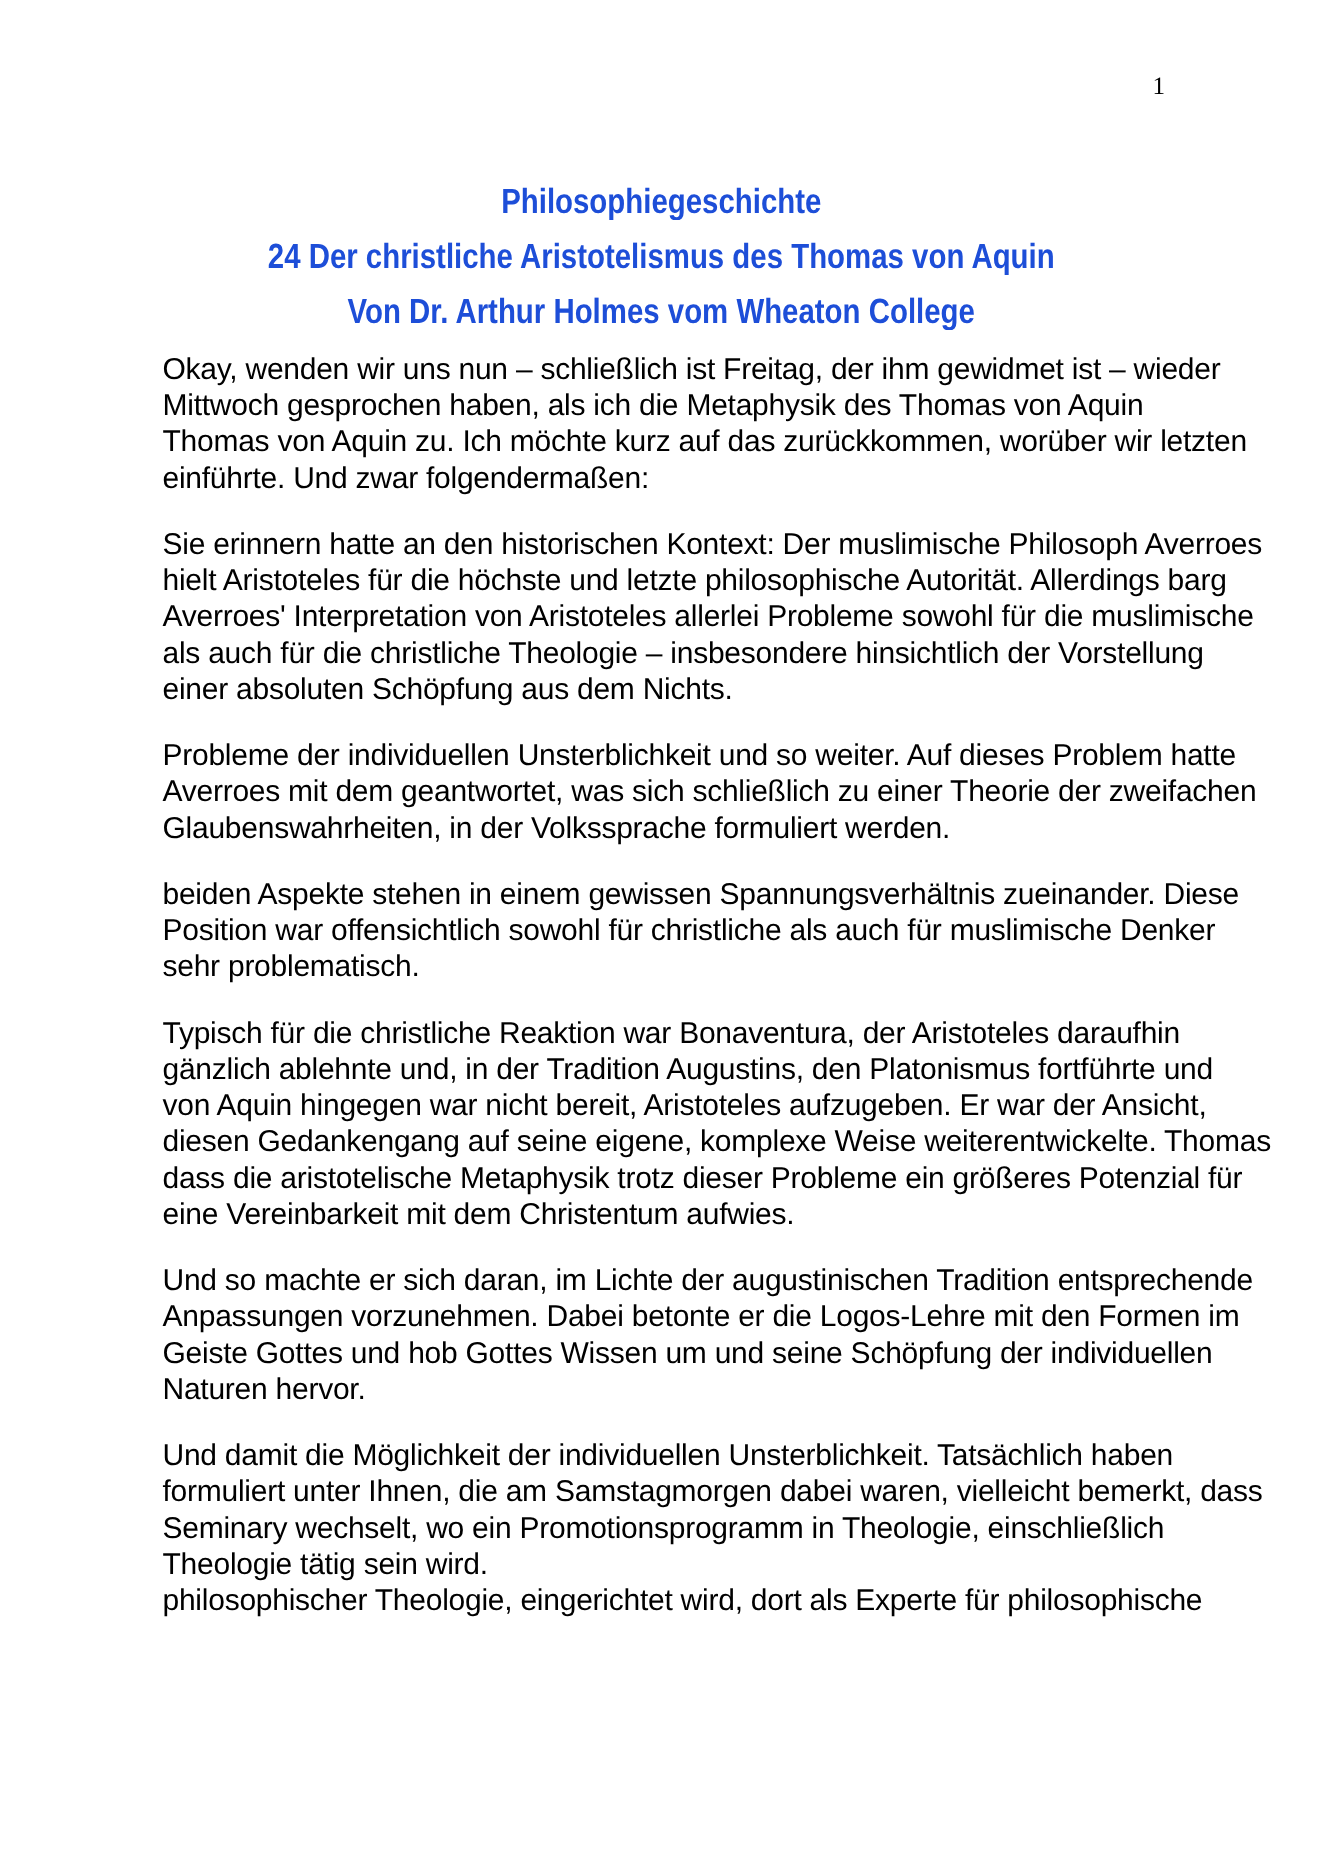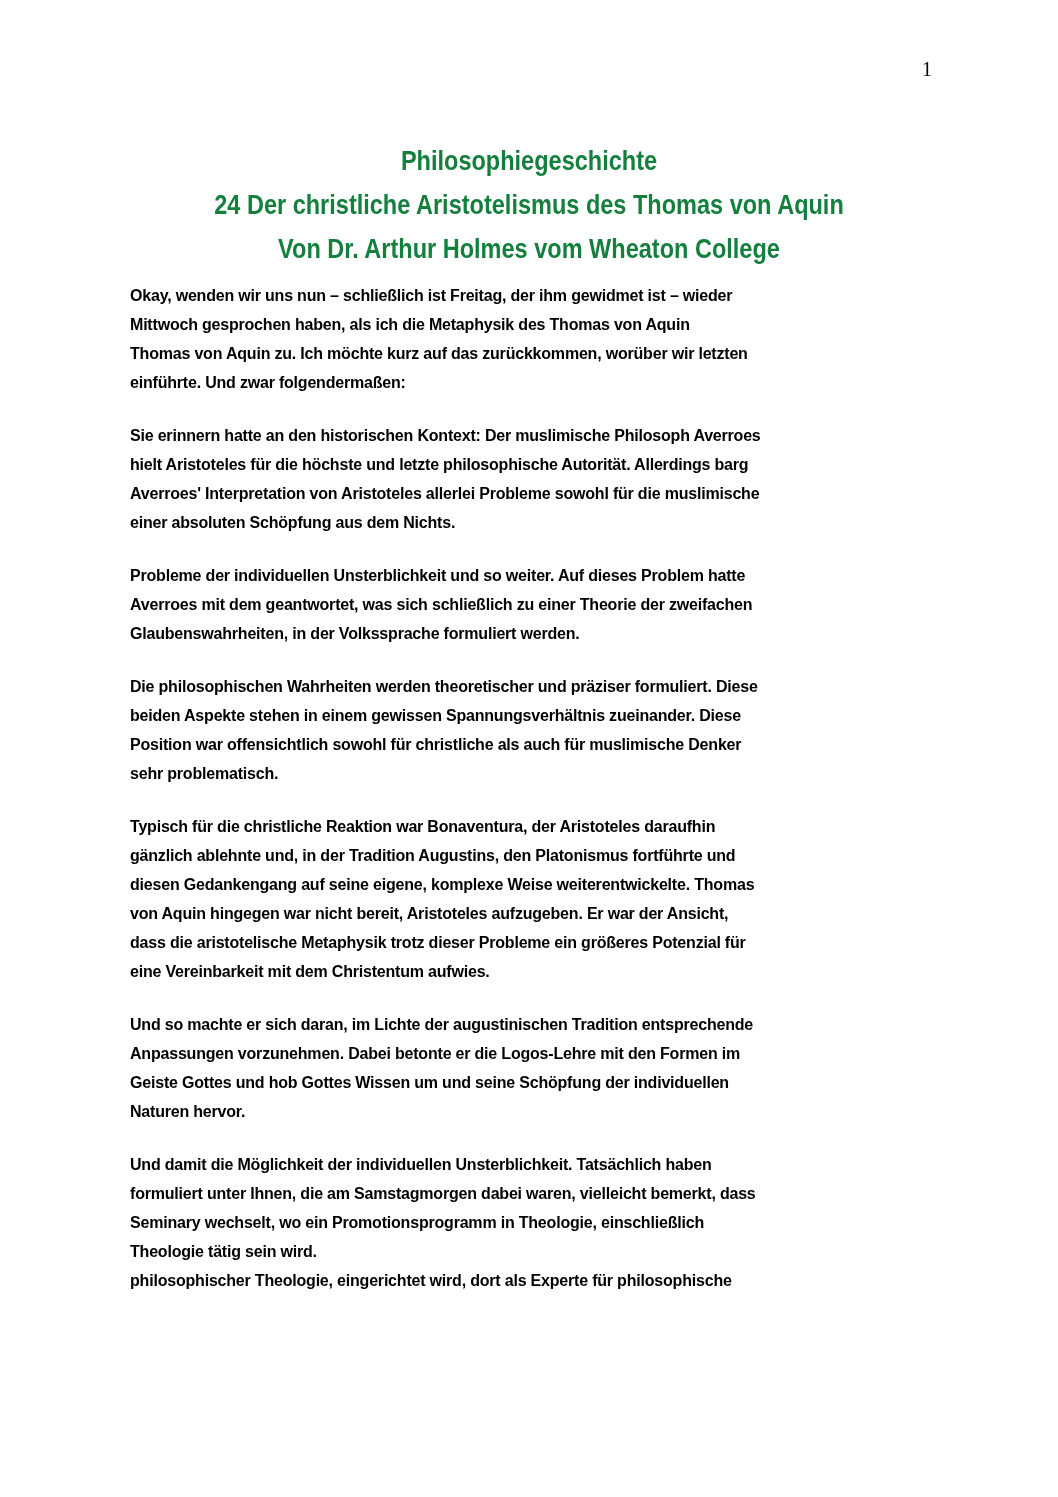--- a/index.html
+++ b/index.html
@@ -26,40 +26,39 @@
     line-height: 26px;
     color: #000000;
   }
   .doc-title {
     margin: 57px 0 0 0;
     padding: 0;
     text-align: center;
     font-weight: bold;
     font-size: 28px;
     line-height: 44px;
-    color: #15803d;
+    color: #1d4ed8;
   }
   .doc-title .title-line {
     display: block;
     white-space: pre;
     transform: scaleX(0.84);
     transform-origin: 50% 50%;
   }
   .doc-body {
     margin-top: 10px;
     padding-left: 130px;
     padding-right: 110px;
   }
   .para {
     margin: 0 0 24px 0;
     padding: 0;
-    font-size: 16px;
+    font-size: 24px;
     line-height: 29px;
     letter-spacing: -0.2px;
-    font-weight: bold;
   }
   .text-line {
     display: block;
     white-space: pre;
   }
 </style>
 </head>
 <body>
 
 <div class="page">
@@ -80,41 +79,41 @@
       <span class="text-line">Okay, wenden wir uns nun – schließlich ist Freitag, der ihm gewidmet ist – wieder</span>
       <span class="text-line">Mittwoch gesprochen haben, als ich die Metaphysik des Thomas von Aquin</span>
       <span class="text-line">Thomas von Aquin zu. Ich möchte kurz auf das zurückkommen, worüber wir letzten</span>
       <span class="text-line">einführte. Und zwar folgendermaßen:</span>
     </p>
 
     <p class="para">
       <span class="text-line">Sie erinnern hatte an den historischen Kontext: Der muslimische Philosoph Averroes</span>
       <span class="text-line">hielt Aristoteles für die höchste und letzte philosophische Autorität. Allerdings barg</span>
       <span class="text-line">Averroes' Interpretation von Aristoteles allerlei Probleme sowohl für die muslimische</span>
+      <span class="text-line">als auch für die christliche Theologie – insbesondere hinsichtlich der Vorstellung</span>
       <span class="text-line">einer absoluten Schöpfung aus dem Nichts.</span>
     </p>
 
     <p class="para">
       <span class="text-line">Probleme der individuellen Unsterblichkeit und so weiter. Auf dieses Problem hatte</span>
       <span class="text-line">Averroes mit dem geantwortet, was sich schließlich zu einer Theorie der zweifachen</span>
       <span class="text-line">Glaubenswahrheiten, in der Volkssprache formuliert werden.</span>
     </p>
 
     <p class="para">
-      <span class="text-line">Die philosophischen Wahrheiten werden theoretischer und präziser formuliert. Diese</span>
       <span class="text-line">beiden Aspekte stehen in einem gewissen Spannungsverhältnis zueinander. Diese</span>
       <span class="text-line">Position war offensichtlich sowohl für christliche als auch für muslimische Denker</span>
       <span class="text-line">sehr problematisch.</span>
     </p>
 
     <p class="para">
       <span class="text-line">Typisch für die christliche Reaktion war Bonaventura, der Aristoteles daraufhin</span>
       <span class="text-line">gänzlich ablehnte und, in der Tradition Augustins, den Platonismus fortführte und</span>
+      <span class="text-line">von Aquin hingegen war nicht bereit, Aristoteles aufzugeben. Er war der Ansicht,</span>
       <span class="text-line">diesen Gedankengang auf seine eigene, komplexe Weise weiterentwickelte. Thomas</span>
-      <span class="text-line">von Aquin hingegen war nicht bereit, Aristoteles aufzugeben. Er war der Ansicht,</span>
       <span class="text-line">dass die aristotelische Metaphysik trotz dieser Probleme ein größeres Potenzial für</span>
       <span class="text-line">eine Vereinbarkeit mit dem Christentum aufwies.</span>
     </p>
 
     <p class="para">
       <span class="text-line">Und so machte er sich daran, im Lichte der augustinischen Tradition entsprechende</span>
       <span class="text-line">Anpassungen vorzunehmen. Dabei betonte er die Logos-Lehre mit den Formen im</span>
       <span class="text-line">Geiste Gottes und hob Gottes Wissen um und seine Schöpfung der individuellen</span>
       <span class="text-line">Naturen hervor.</span>
     </p>

